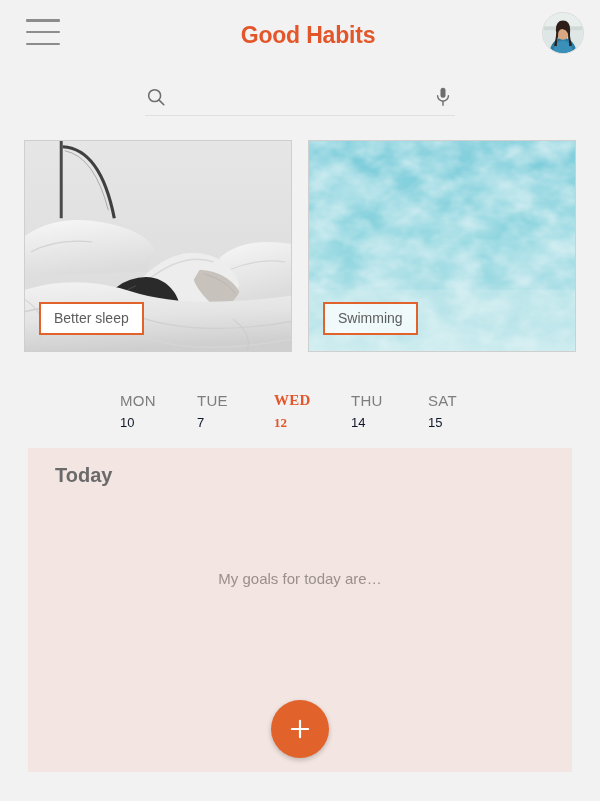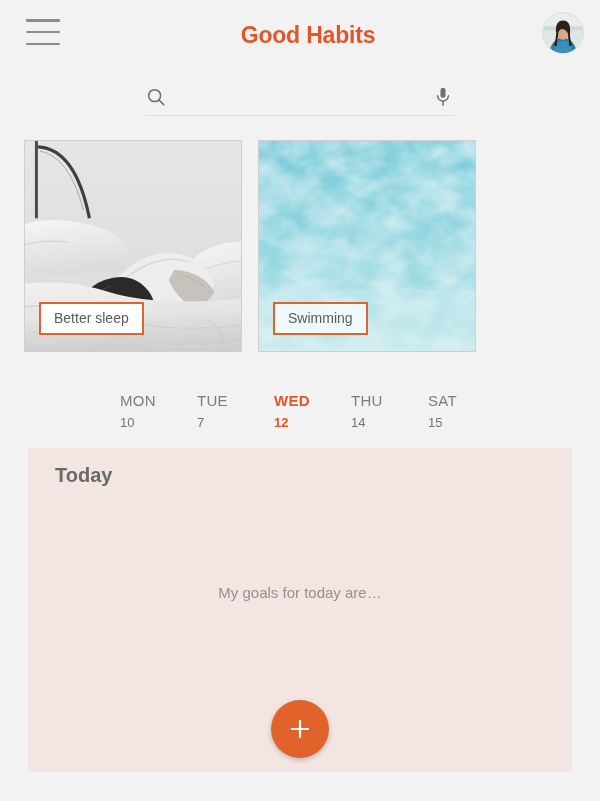--- a/index.html
+++ b/index.html
@@ -94,21 +94,21 @@
     height: 100%;
   }
   .search-input::placeholder { color: #b0b0b0; }
   .mic-icon { width: 20px; height: 24px; color: #6e6e6e; flex: 0 0 auto; margin-right: 2px; }
 
   
   .cards {
     position: absolute;
     top: 140px;
     left: 24px;
-    width: 452px;
+    width: 552px;
     height: 212px;
     display: flex;
     gap: 16px;
   }
   .card {
     position: relative;
     width: 268px;
     height: 212px;
     overflow: hidden;
     border: 1px solid #cfcfcf;
@@ -146,27 +146,28 @@
     width: 52px;
     cursor: pointer;
   }
   .day .dow {
     font-size: 15px;
     color: #7d7d7d;
     letter-spacing: 0.3px;
   }
   .day .dom {
     font-size: 13px;
-    color: #737373;
+    color: #0f172a;
     margin-top: 6px;
   }
   .day.active .dow,
   .day.active .dom {
     color: #e2562a;
     font-weight: bold;
+    font-family: Liberation Serif, serif;
   }
 
   
   .today-panel {
     position: absolute;
     top: 448px;
     left: 28px;
     width: 544px;
     height: 324px;
     background: #f3e5e1;
@@ -180,21 +181,20 @@
     color: #6a6a6a;
     margin-left: 11px;
   }
   .today-placeholder {
     position: absolute;
     left: 0; right: 0;
     top: 122px;
     text-align: center;
     font-size: 15px;
     color: #9a8f8c;
-    margin-top: 14px;
   }
   .fab {
     position: absolute;
     left: 50%;
     transform: translateX(-50%);
     top: 252px;
     width: 58px;
     height: 58px;
     border-radius: 50%;
     background: #e2622b;

